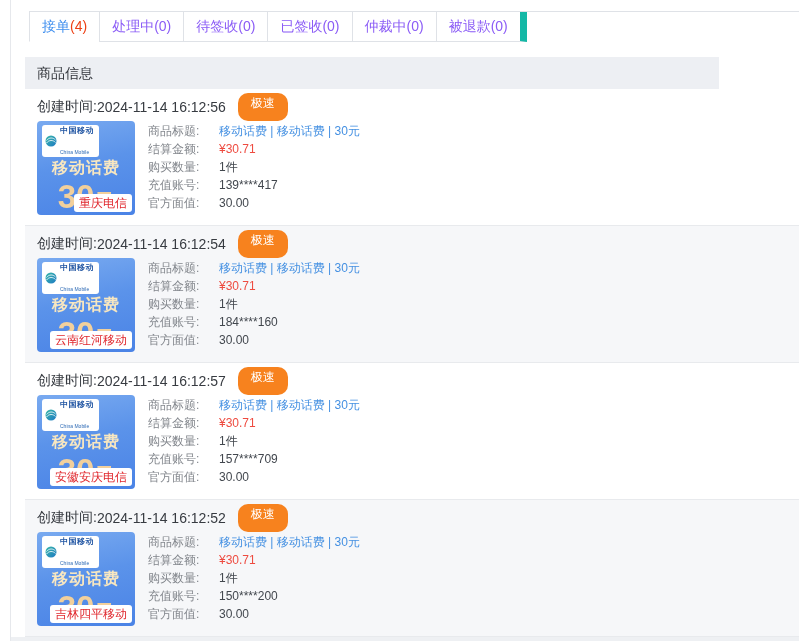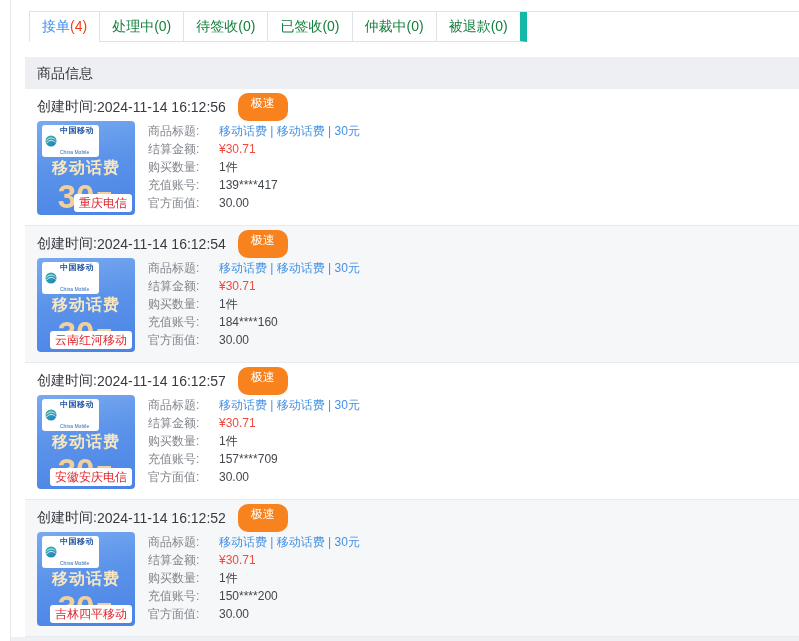--- a/index.html
+++ b/index.html
@@ -34,34 +34,34 @@
   .tabbar{
     margin:11px 0 0 18px;
     width:770px;
     display:flex;
     border-top:1px solid #dfe2e7;
     align-items:center;
   }
   .tab{
     height:30px;line-height:29px;
     padding:0 12px;
-    font-size:14px;color:#15803d;
+    font-size:14px;color:#8b5cf6;
     background:#fff;
     border-left:1px solid #dfe2e7;
     border-bottom:1px solid #dfe2e7;
     cursor:pointer;white-space:nowrap;
   }
   .tab:last-child{border-right:7px solid #14b8a6;}
   .tab.active{border-bottom-color:transparent;color:var(--accent-blue);}
   .tab.active .tab-count{color:var(--tab-count-red);}
 
   
   .section-header{
     margin:15px 0 0 14px;
-    width:774px;height:32px;line-height:32px;
+    width:694px;height:32px;line-height:32px;
     background:var(--header-bg);
     font-size:14px;color:#33363c;
     padding-left:12px;
   }
 
   
   .orders{margin-left:14px;width:774px;}
   .order-row{
     height:137px;
     padding:7px 0 0 12px;

